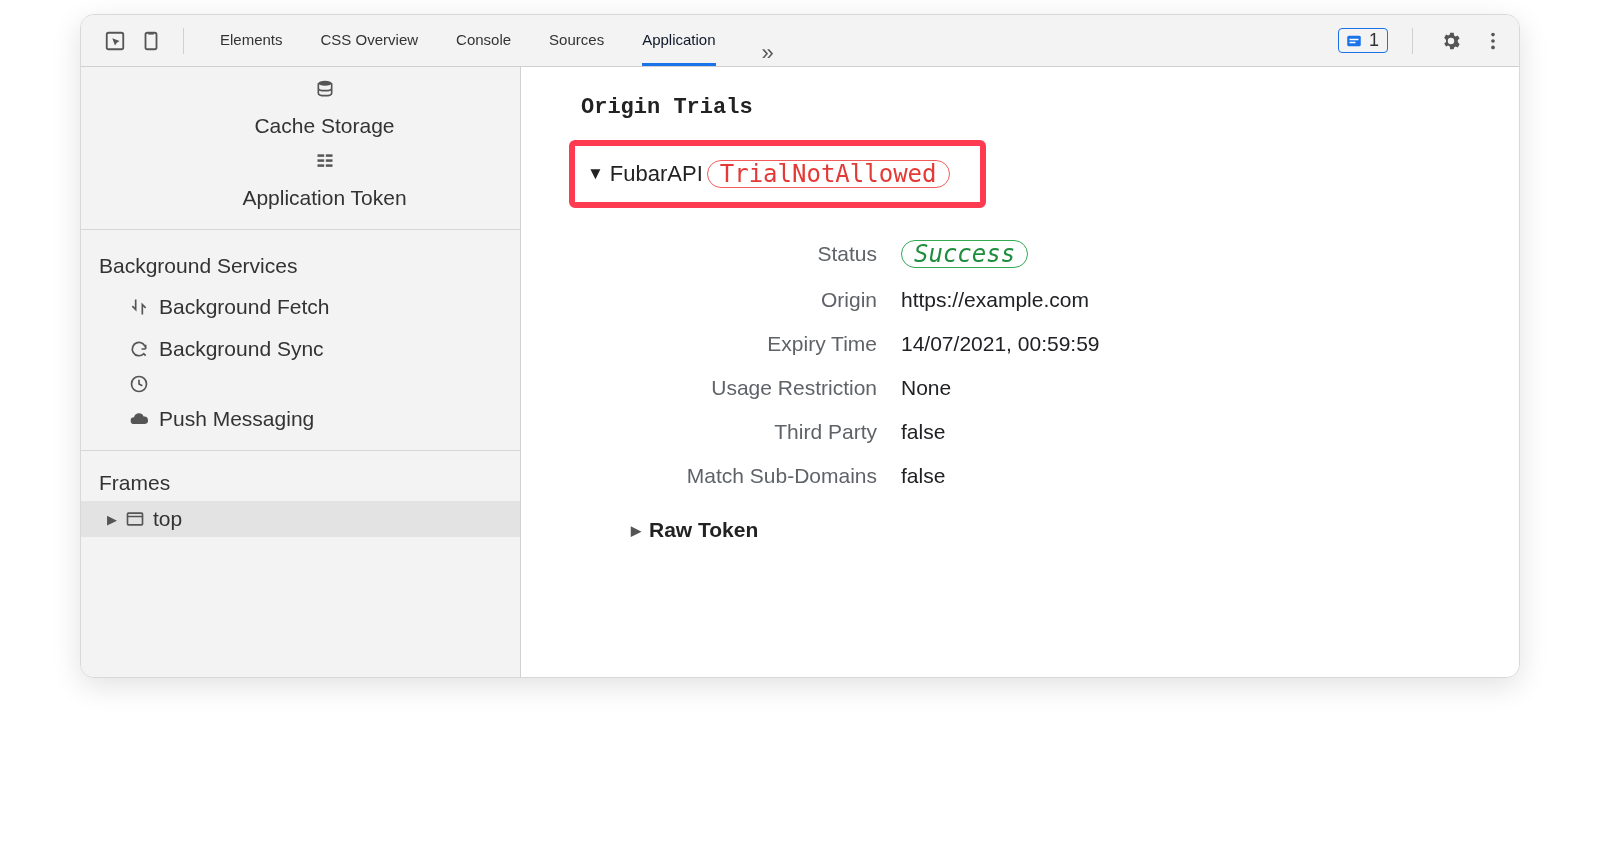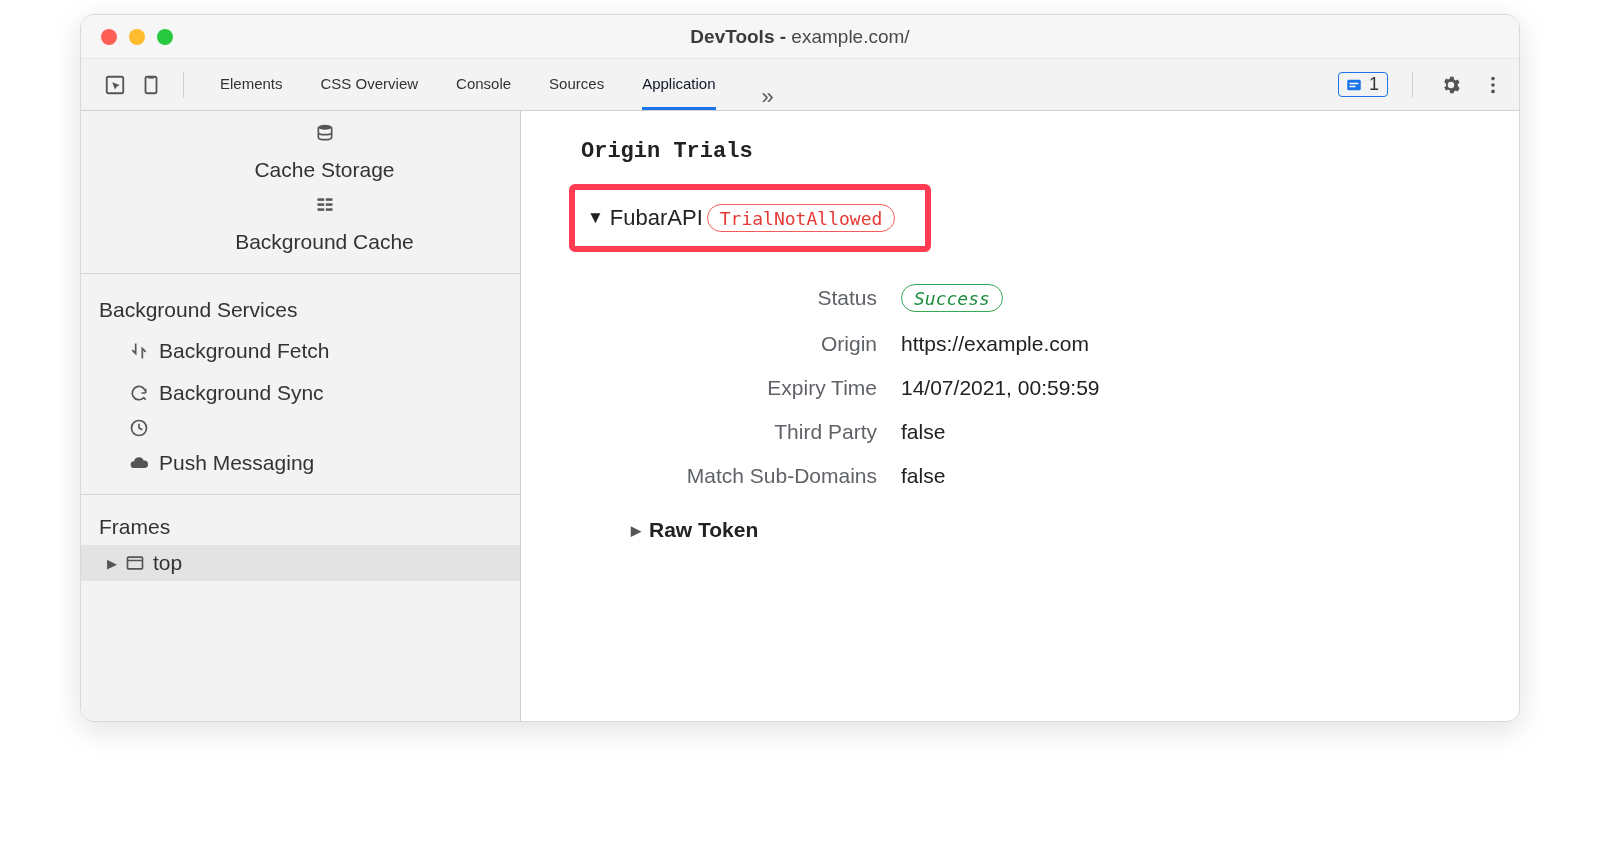--- a/index.html
+++ b/index.html
@@ -169,21 +169,21 @@
     font-size:22px;
     color:#222;
     margin-right:4px;
   }
   .pill {
     display:inline-flex; align-items:center;
     border-radius:999px;
     padding:0 12px;
     height:28px;
     font-family: ui-monospace, Menlo, Consolas, monospace;
-    font-size:18px;
+    font-size:24px;
   }
   .pill.red-outline {
     border:1.5px solid #f15b5b;
     color:#e53935;
   }
   .pill.green-outline {
     border:1.5px solid #34a853;
     color:#1e8e3e;
     font-style:italic;
   }
@@ -216,30 +216,20 @@
   
   .icon20 { width:22px; height:22px; color:#555; flex-shrink:0; }
   .icon18 { width:20px; height:20px; color:#555; flex-shrink:0; }
   .carets { font-size:13px; color:#555; }
 </style>
 </head>
 <body>
 
 <div class="window">
 
-  <div class="titlebar">
-    <div class="traffic">
-      <div class="tl red"></div>
-      <div class="tl yellow"></div>
-      <div class="tl green"></div>
-    </div>
-    <div class="title">
-      <span>DevTools</span><span> - </span><span class="host">example.com/</span>
-    </div>
-  </div>
 
   <div class="toolbar">
     <div class="tb-icon">
       <svg class="icon20" viewBox="0 0 24 24" fill="none" stroke="currentColor" stroke-width="2">
         <rect x="3" y="3" width="18" height="18" rx="2"></rect>
         <path d="M9 9l8 3-3 2-2 3-3-8z" fill="currentColor" stroke="none"></path>
       </svg>
     </div>
     <div class="tb-icon">
       <svg class="icon20" viewBox="0 0 24 24" fill="none" stroke="currentColor" stroke-width="2">
@@ -304,21 +294,21 @@
       </div>
       <div class="side-item indent2">
         <svg class="icon18" viewBox="0 0 24 24" fill="currentColor">
             <rect x="3" y="4" width="8" height="3"></rect>
             <rect x="13" y="4" width="8" height="3"></rect>
             <rect x="3" y="10" width="8" height="3"></rect>
             <rect x="13" y="10" width="8" height="3"></rect>
             <rect x="3" y="16" width="8" height="3"></rect>
             <rect x="13" y="16" width="8" height="3"></rect>
           </svg>
-        <span>Background Cache</span>
+        <span>Application Token</span>
       </div>
       <hr class="side-hr">
       <div class="side-section">
         <span>Background Services</span>
       </div>
       <div class="side-item">
         <svg class="icon18" viewBox="0 0 24 24" fill="currentColor">
             <path d="M8 3v12l-4-4M16 21V9l4 4" stroke="currentColor" stroke-width="2" fill="none"></path>
           </svg>
         <span>Background Fetch</span>
@@ -374,20 +364,24 @@
         </tr>
         <tr>
           <td class="kv-key">Origin</td>
           <td class="kv-val">https://example.com</td>
         </tr>
         <tr>
           <td class="kv-key">Expiry Time</td>
           <td class="kv-val">14/07/2021, 00:59:59</td>
         </tr>
         <tr>
+          <td class="kv-key">Usage Restriction</td>
+          <td class="kv-val">None</td>
+        </tr>
+        <tr>
           <td class="kv-key">Third Party</td>
           <td class="kv-val">false</td>
         </tr>
         <tr>
           <td class="kv-key">Match Sub-Domains</td>
           <td class="kv-val">false</td>
         </tr>
       </tbody>
         </table>
 

